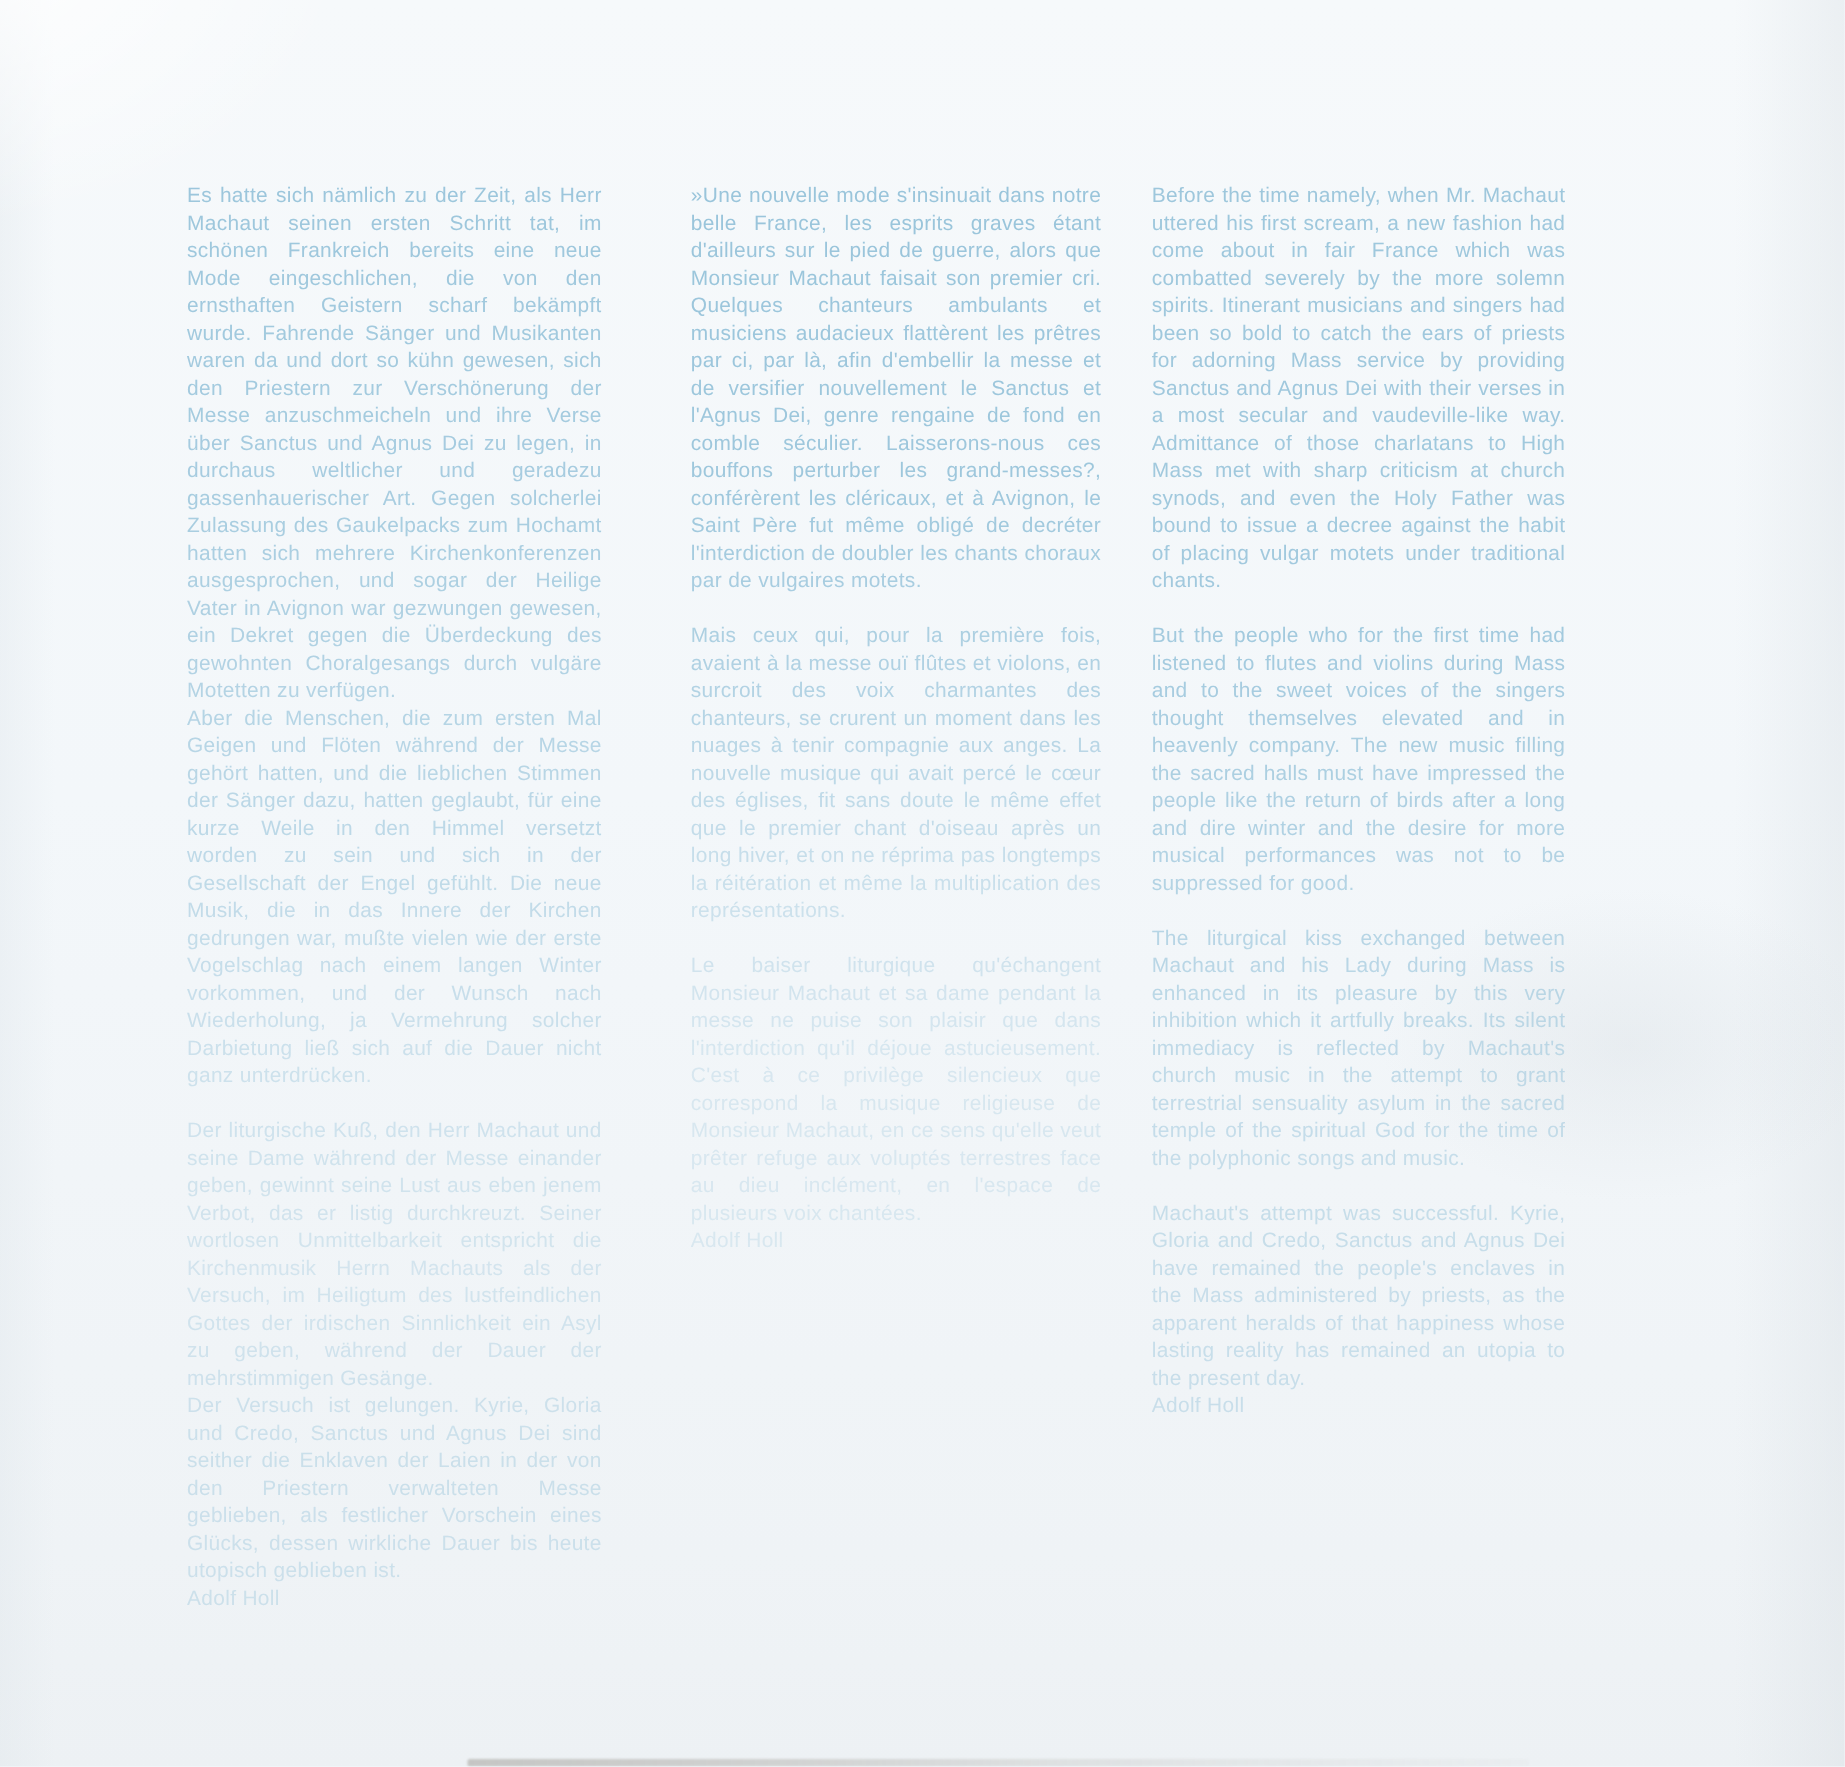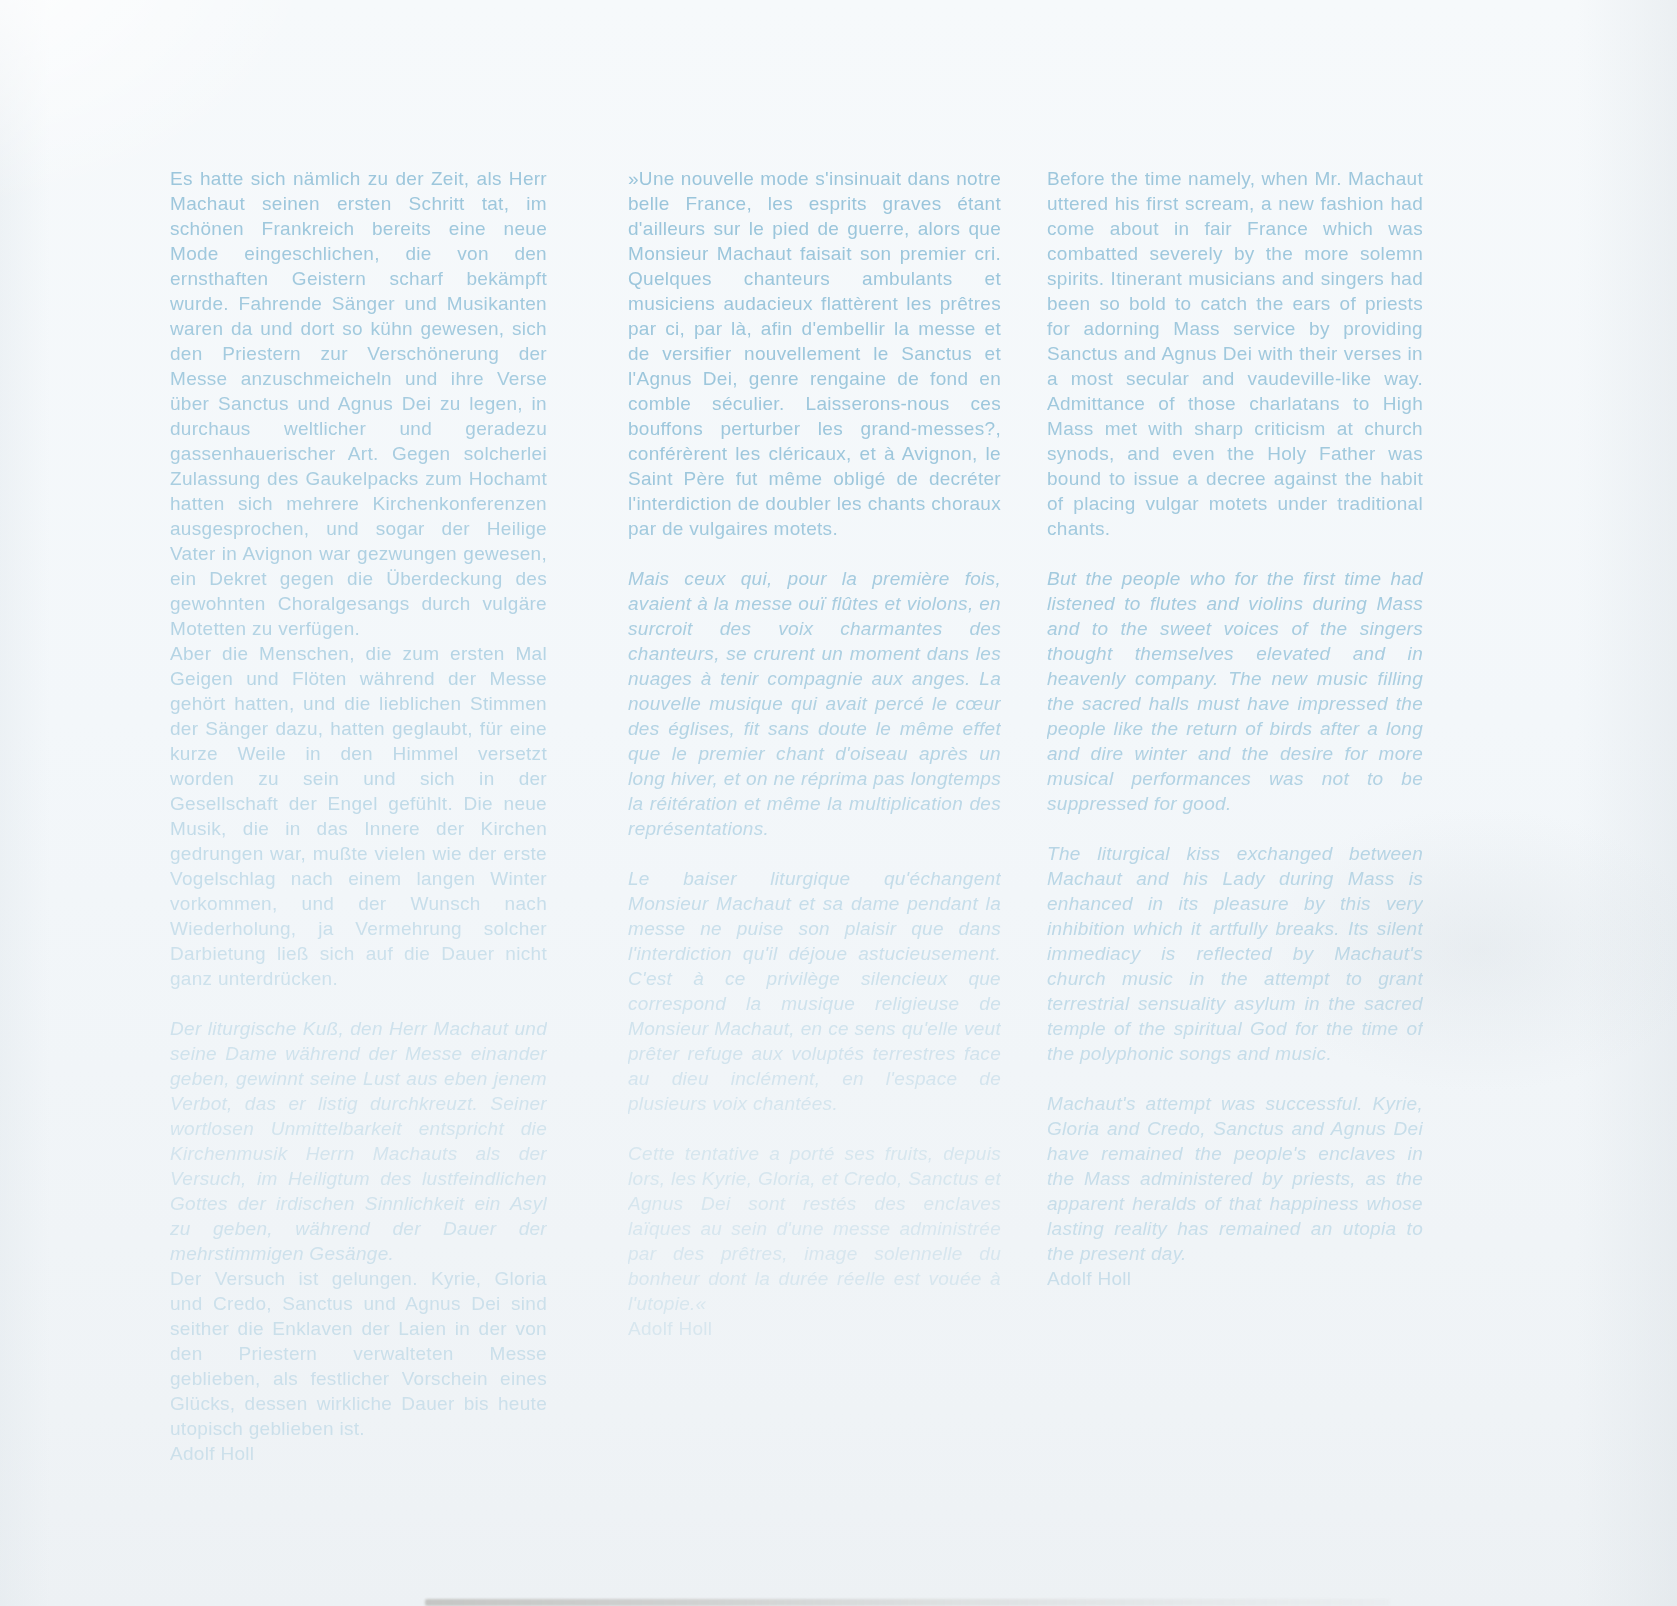--- a/index.html
+++ b/index.html
@@ -23,21 +23,21 @@
   .col {
     position: absolute;
     top: 166px;
     color: #9ac5db;
     font-size: 19px;
     line-height: 25px;
     letter-spacing: 0.3px;
     text-align: justify;
   }
   .col p { text-align: justify; }
-  .col p.gap { margin-top: 25px; font-style: italic; }
+  .col p.gap { margin-top: 25px; }
   .signature {
     text-align: right;
     margin-top: 0;
   }
   .col-german  { left: 170px; width: 377px;
     -webkit-mask-image: linear-gradient(180deg, rgba(0,0,0,0.98) 0%, rgba(0,0,0,0.85) 22%, rgba(0,0,0,0.62) 45%, rgba(0,0,0,0.42) 62%, rgba(0,0,0,0.34) 76%, rgba(0,0,0,0.44) 90%, rgba(0,0,0,0.40) 100%);
             mask-image: linear-gradient(180deg, rgba(0,0,0,0.98) 0%, rgba(0,0,0,0.85) 22%, rgba(0,0,0,0.62) 45%, rgba(0,0,0,0.42) 62%, rgba(0,0,0,0.34) 76%, rgba(0,0,0,0.44) 90%, rgba(0,0,0,0.40) 100%);
   }
   .col-french  { left: 628px; width: 373px;
     -webkit-mask-image: linear-gradient(180deg, rgba(0,0,0,1) 0%, rgba(0,0,0,0.96) 28%, rgba(0,0,0,0.72) 48%, rgba(0,0,0,0.45) 66%, rgba(0,0,0,0.30) 82%, rgba(0,0,0,0.28) 100%);
@@ -67,21 +67,20 @@
     <p>Aber die Menschen, die zum ersten Mal Geigen und Flöten während der Messe gehört hatten, und die lieblichen Stimmen der Sänger dazu, hatten geglaubt, für eine kurze Weile in den Himmel versetzt worden zu sein und sich in der Gesellschaft der Engel gefühlt. Die neue Musik, die in das Innere der Kirchen gedrungen war, mußte vielen wie der erste Vogelschlag nach einem langen Winter vorkommen, und der Wunsch nach Wiederholung, ja Vermehrung solcher Darbietung ließ sich auf die Dauer nicht ganz unterdrücken.</p>
     <p class="gap">Der liturgische Kuß, den Herr Machaut und seine Dame während der Messe einander geben, gewinnt seine Lust aus eben jenem Verbot, das er listig durchkreuzt. Seiner wortlosen Unmittelbarkeit entspricht die Kirchenmusik Herrn Machauts als der Versuch, im Heiligtum des lustfeindlichen Gottes der irdischen Sinnlichkeit ein Asyl zu geben, während der Dauer der mehrstimmigen Gesänge.</p>
     <p>Der Versuch ist gelungen. Kyrie, Gloria und Credo, Sanctus und Agnus Dei sind seither die Enklaven der Laien in der von den Priestern verwalteten Messe geblieben, als festlicher Vorschein eines Glücks, dessen wirkliche Dauer bis heute utopisch geblieben ist.</p>
     <p class="signature">Adolf Holl</p>
   </div>
 
   <div class="col col-french">
     <p>»Une nouvelle mode s'insinuait dans notre belle France, les esprits graves étant d'ailleurs sur le pied de guerre, alors que Monsieur Machaut faisait son premier cri. Quelques chanteurs ambulants et musiciens audacieux flattèrent les prêtres par ci, par là, afin d'embellir la messe et de versifier nouvellement le Sanctus et l'Agnus Dei, genre rengaine de fond en comble séculier. Laisserons-nous ces bouffons perturber les grand-messes?, conférèrent les cléricaux, et à Avignon, le Saint Père fut même obligé de decréter l'interdiction de doubler les chants choraux par de vulgaires motets.</p>
     <p class="gap">Mais ceux qui, pour la première fois, avaient à la messe ouï flûtes et violons, en surcroit des voix charmantes des chanteurs, se crurent un moment dans les nuages à tenir compagnie aux anges. La nouvelle musique qui avait percé le cœur des églises, fit sans doute le même effet que le premier chant d'oiseau après un long hiver, et on ne réprima pas longtemps la réitération et même la multiplication des représentations.</p>
     <p class="gap">Le baiser liturgique qu'échangent Monsieur Machaut et sa dame pendant la messe ne puise son plaisir que dans l'interdiction qu'il déjoue astucieusement. C'est à ce privilège silencieux que correspond la musique religieuse de Monsieur Machaut, en ce sens qu'elle veut prêter refuge aux voluptés terrestres face au dieu inclément, en l'espace de plusieurs voix chantées.</p>
-    <p class="gap">Cette tentative a porté ses fruits, depuis lors, les Kyrie, Gloria, et Credo, Sanctus et Agnus Dei sont restés des enclaves laïques au sein d'une messe administrée par des prêtres, image solennelle du bonheur dont la durée réelle est vouée à l'utopie.«</p>
     <p class="signature">Adolf Holl</p>
   </div>
 
   <div class="col col-english">
     <p>Before the time namely, when Mr. Machaut uttered his first scream, a new fashion had come about in fair France which was combatted severely by the more solemn spirits. Itinerant musicians and singers had been so bold to catch the ears of priests for adorning Mass service by providing Sanctus and Agnus Dei with their verses in a most secular and vaudeville-like way. Admittance of those charlatans to High Mass met with sharp criticism at church synods, and even the Holy Father was bound to issue a decree against the habit of placing vulgar motets under traditional chants.</p>
     <p class="gap">But the people who for the first time had listened to flutes and violins during Mass and to the sweet voices of the singers thought themselves elevated and in heavenly company. The new music filling the sacred halls must have impressed the people like the return of birds after a long and dire winter and the desire for more musical performances was not to be suppressed for good.</p>
     <p class="gap">The liturgical kiss exchanged between Machaut and his Lady during Mass is enhanced in its pleasure by this very inhibition which it artfully breaks. Its silent immediacy is reflected by Machaut's church music in the attempt to grant terrestrial sensuality asylum in the sacred temple of the spiritual God for the time of the polyphonic songs and music.</p>
     <p class="gap">Machaut's attempt was successful. Kyrie, Gloria and Credo, Sanctus and Agnus Dei have remained the people's enclaves in the Mass administered by priests, as the apparent heralds of that happiness whose lasting reality has remained an utopia to the present day.</p>
     <p class="signature">Adolf Holl</p>
   </div>

